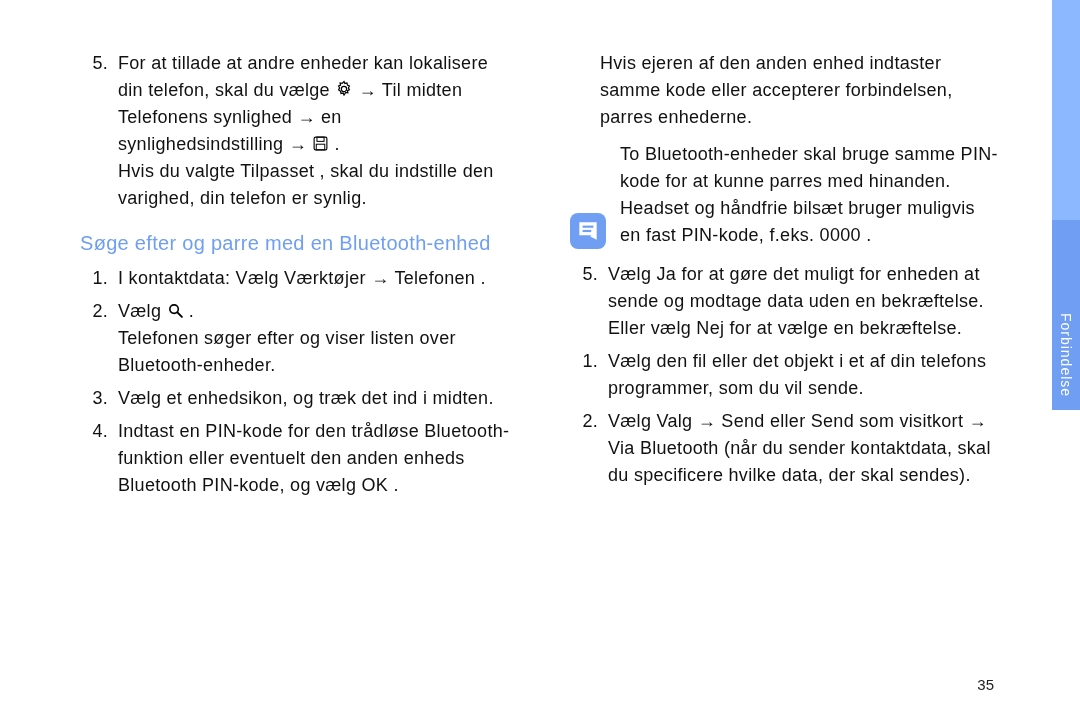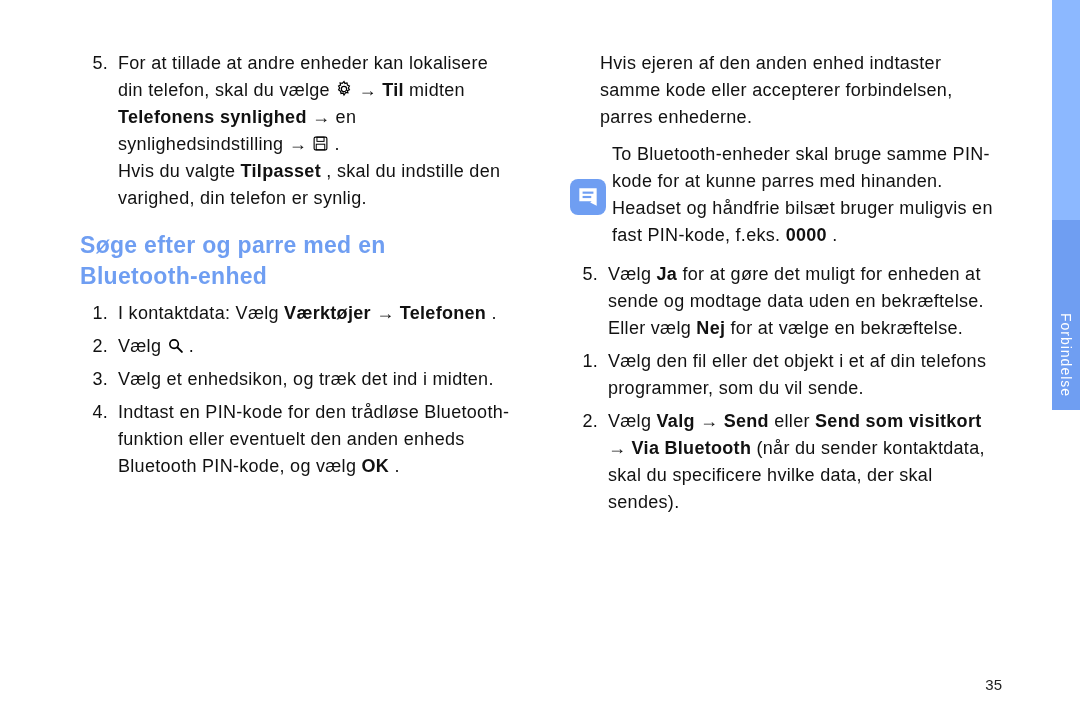--- a/index.html
+++ b/index.html
@@ -25,22 +25,22 @@
     gap: 60px;
   }
   .col {
     width: 430px;
     font-size: 18px;
     line-height: 1.5;
     letter-spacing: 0.3px;
   }
   h2 {
     color: #6f9ef2;
-    font-weight: 700;
-    font-size: 23px;
+    font-weight: 400;
+    font-size: 20px;
     margin: 18px 0 8px 0;
     line-height: 1.35;
   }
   ol {
     list-style: none;
     padding: 0;
     margin: 0;
   }
   ol > li {
     display: flex;
@@ -52,29 +52,29 @@
     text-align: right;
     padding-right: 10px;
     flex-shrink: 0;
   }
   ol > li .txt {
     flex: 1;
   }
   .cont { 
     margin-left: 30px;
   }
-  .bold { font-weight: 700; margin-top: 33px; }
+  .bold { font-weight: 400; margin-top: 33px; }
   svg.inline {
     display: inline-block;
     vertical-align: -2px;
   }
   .note-row {
     display: flex;
-    align-items: center;
-    gap: 6px;
+    align-items: flex-end;
+    gap: 14px;
     margin: 10px 0 4px 0;
   }
   .note-icon {
     width: 36px; height: 36px;
     border-radius: 8px;
     background: #6f9ef2;
     display: flex; align-items: center; justify-content: center;
     flex-shrink: 0;
     margin-top: 4px;
   }
@@ -109,21 +109,21 @@
     display: flex;
     align-items: center;
     justify-content: center;
   }
   .side-label span {
     transform: rotate(90deg);
     white-space: nowrap;
   }
   .page-num {
     position: absolute;
-    right: 78px;
+    right: 86px;
     bottom: 28px;
     font-size: 15px;
     color: #222;
   }
 </style>
 </head>
 <body>
 
 <div class="page">
 
@@ -178,20 +178,21 @@
         </li>
         <li>
           <span class="num">2.</span>
           <span class="txt">
             <span>Vælg </span>
             <svg class="inline" width="17" height="17" viewBox="0 0 24 24">
               <circle cx="10" cy="10" r="6" fill="none" stroke="#000" stroke-width="2.3"></circle>
               <line x1="15" y1="15" x2="21" y2="21" stroke="#000" stroke-width="2.8" stroke-linecap="round"></line>
             </svg>
             <span>.</span><br>
+            <span>Telefonen søger efter og viser listen over Bluetooth-enheder.</span>
           </span>
         </li>
         <li>
           <span class="num">3.</span>
           <span class="txt">Vælg et enhedsikon, og træk det ind i midten.</span>
         </li>
         <li>
           <span class="num">4.</span>
           <span class="txt">
             <span>Indtast en PIN-kode for den trådløse Bluetooth-funktion eller eventuelt den anden enheds Bluetooth PIN-kode, og vælg </span>

